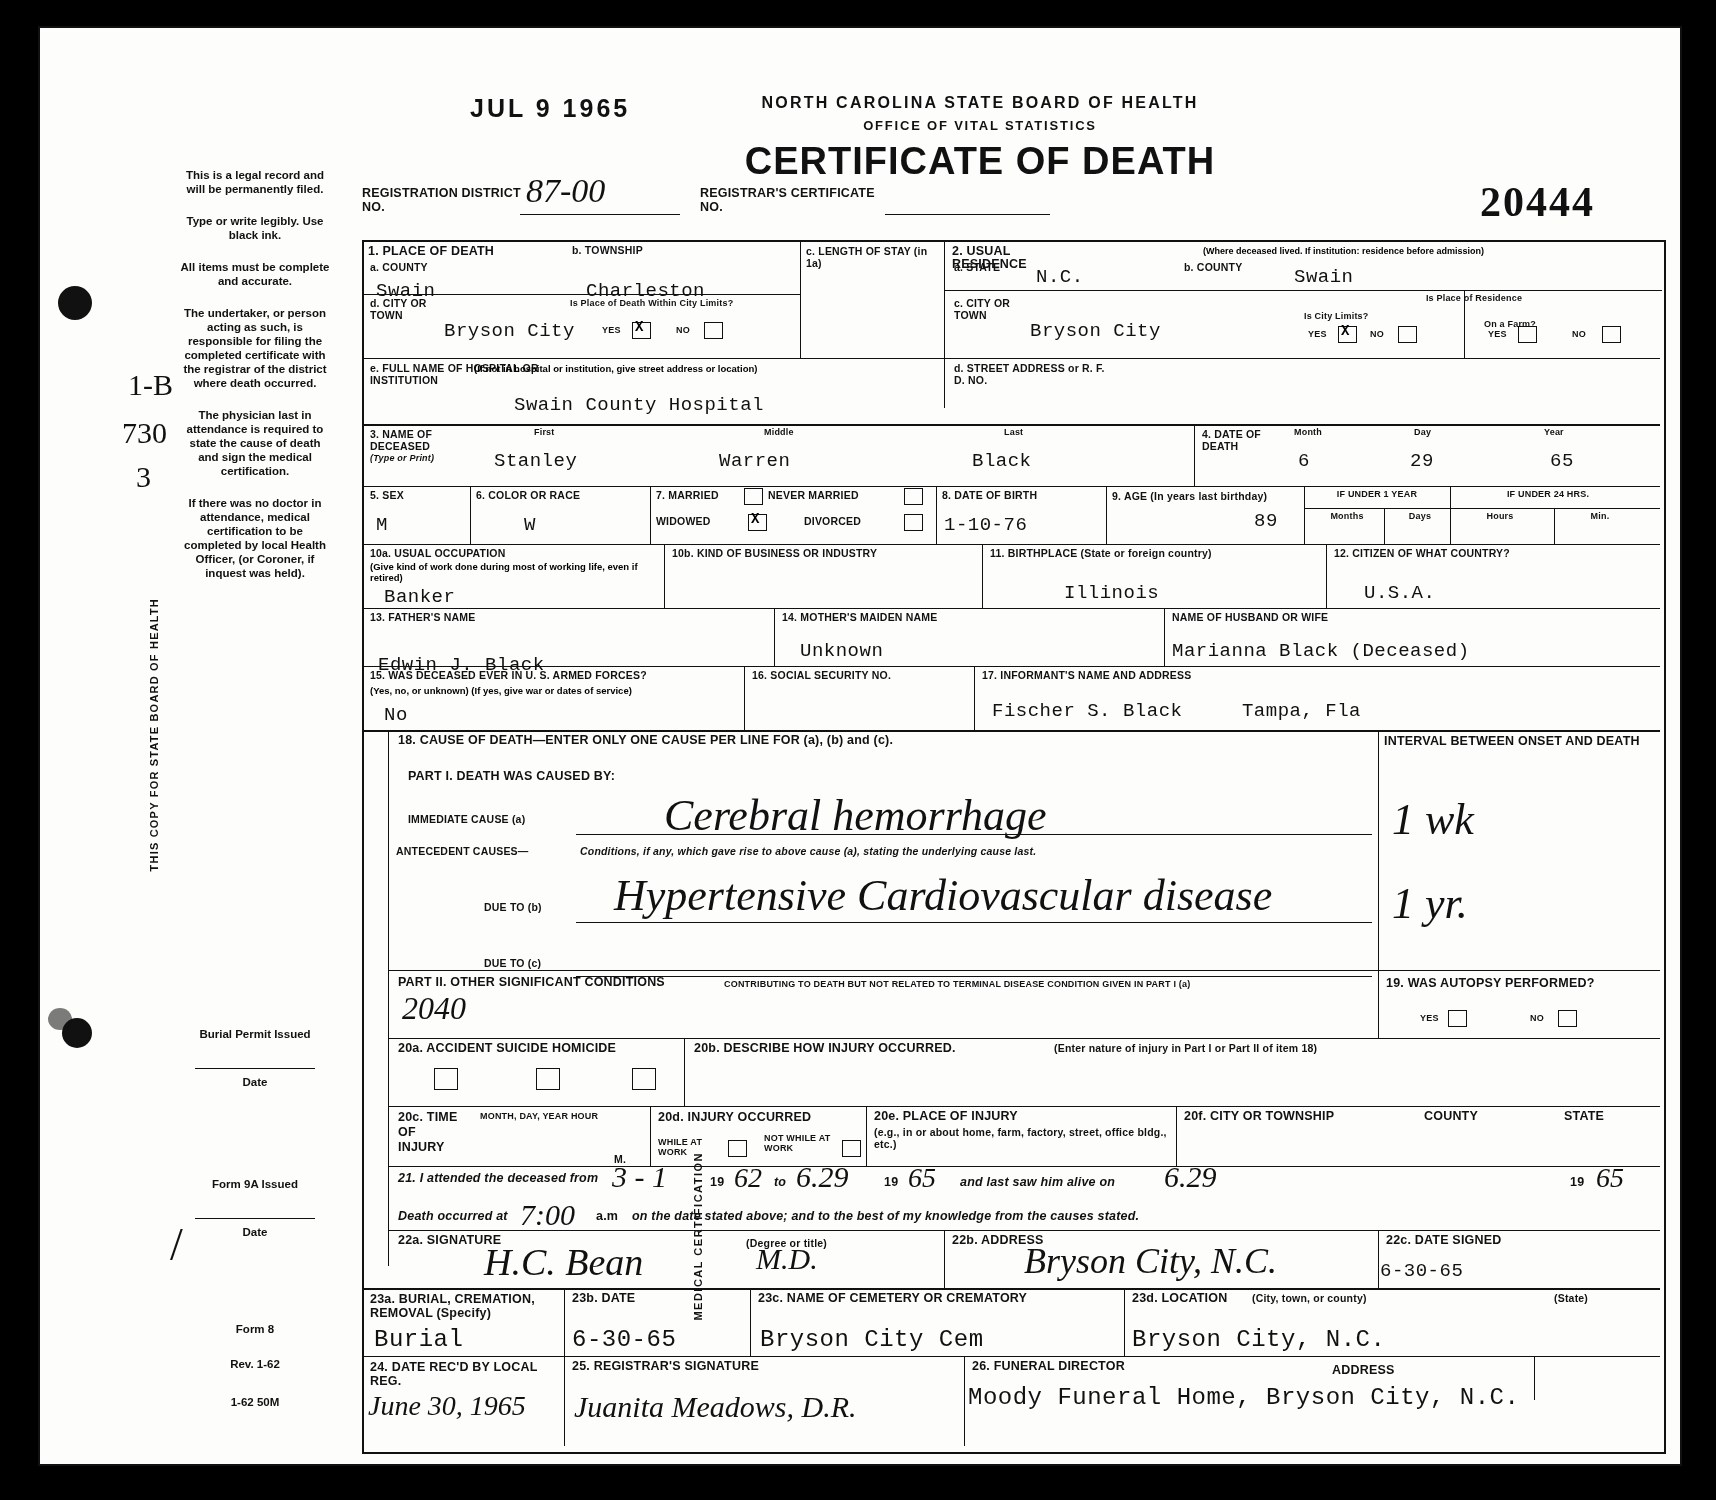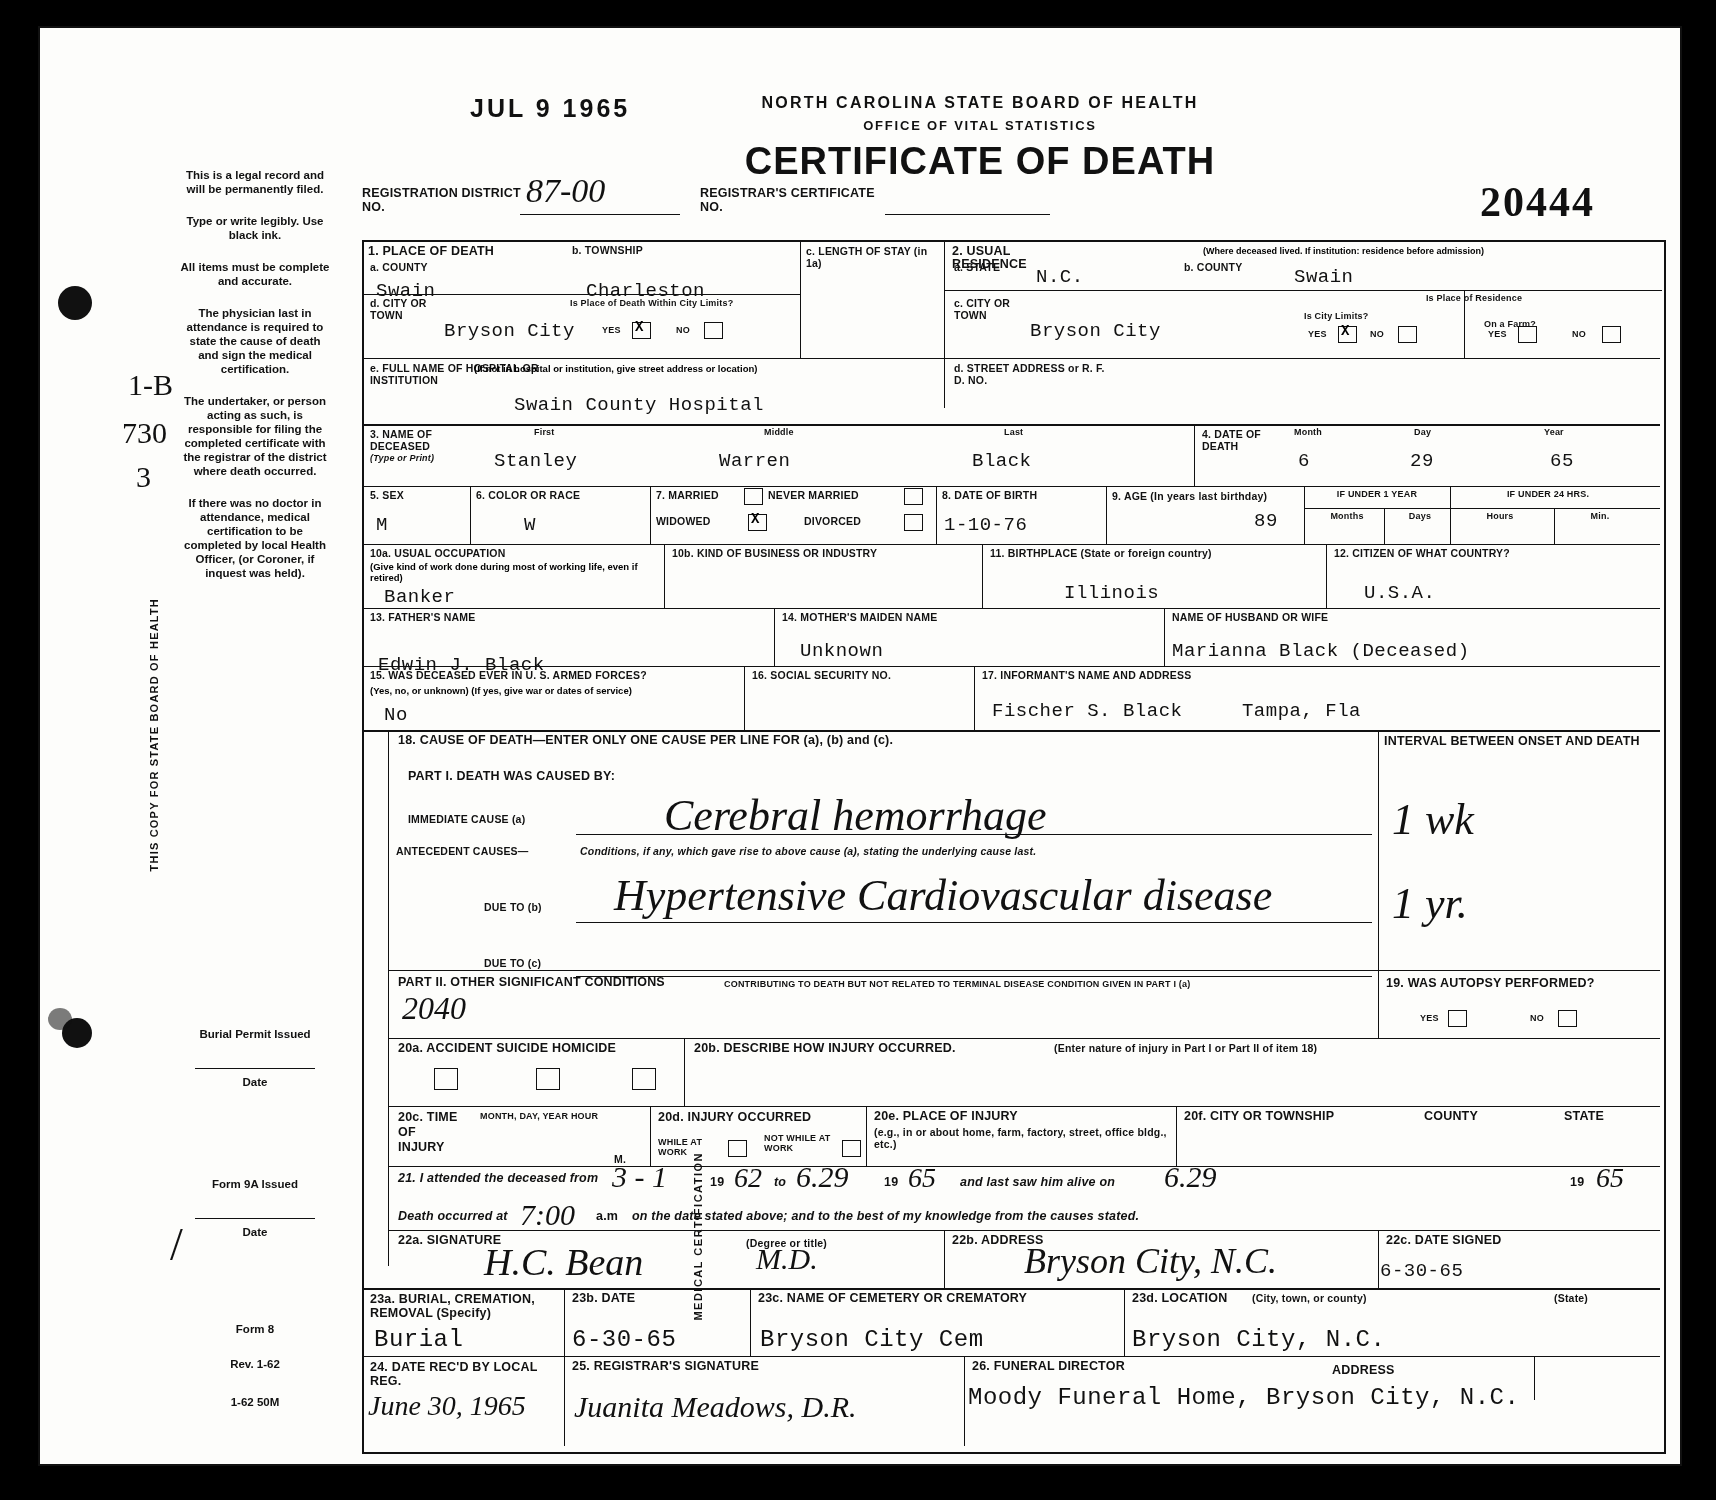--- a/index.html
+++ b/index.html
@@ -69,22 +69,22 @@
     <div class="reg lbl" style="left:322px;top:158px;width:160px;line-height:1.15;">REGISTRATION DISTRICT NO.</div>
     <div class="reg hand" style="left:486px;top:144px;font-size:34px;">87-00</div>
     <div class="reg" style="left:480px;top:186px;width:160px;border-bottom:1.5px solid #111;"></div>
     <div class="reg lbl" style="left:660px;top:158px;width:180px;line-height:1.15;">REGISTRAR'S CERTIFICATE NO.</div>
     <div class="reg" style="left:845px;top:186px;width:165px;border-bottom:1.5px solid #111;"></div>
 
     <div class="margin">
       <p>This is a legal record and will be permanently filed.</p>
       <p>Type or write legibly. Use black ink.</p>
       <p>All items must be complete and accurate.</p>
+      <p>The undertaker, or person acting as such, is responsible for filing the completed certificate with the registrar of the district where death occurred.</p>
       <p>The physician last in attendance is required to state the cause of death and sign the medical certification.</p>
-      <p>The undertaker, or person acting as such, is responsible for filing the completed certificate with the registrar of the district where death occurred.</p>
       <p>If there was no doctor in attendance, medical certification to be completed by local Health Officer, (or Coroner, if inquest was held).</p>
     </div>
     <div class="vert">THIS COPY FOR STATE BOARD OF HEALTH</div>
     <div class="scribble" style="left:88px;top:340px;">1-B</div>
     <div class="scribble" style="left:82px;top:388px;">730</div>
     <div class="scribble" style="left:96px;top:432px;">3</div>
 
     <div class="mnote" style="left:140px;top:1000px;">Burial Permit Issued</div>
     <div class="mline" style="left:155px;top:1040px;"></div>
     <div class="mnote" style="left:140px;top:1048px;">Date</div>

